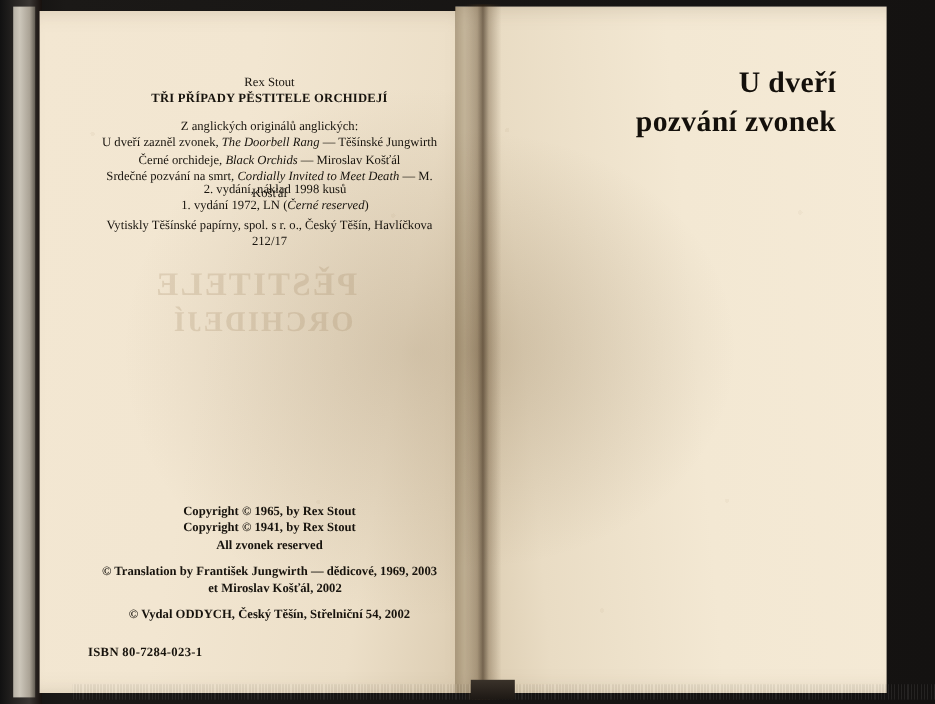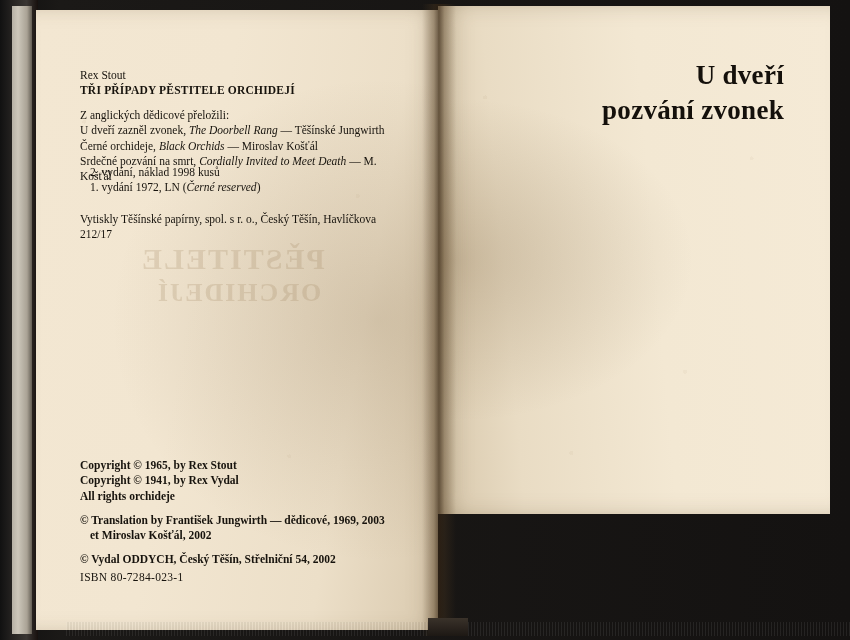--- a/index.html
+++ b/index.html
@@ -58,22 +58,22 @@
     left: 6px; top: 6px;
     width: 402px; height: 620px;
     background:
       radial-gradient(ellipse at 85% 50%, rgba(120,95,60,0.22) 0%, rgba(120,95,60,0) 55%),
       linear-gradient(100deg, #f3e7d2 0%, #f2e6d1 40%, #ecdfc8 75%, #d9c9ae 100%);
     box-shadow: inset -14px 0 26px -12px rgba(90,70,40,0.55);
   }
   
   .page-right {
     position: absolute;
-    left: 408px; top: 2px;
-    width: 392px; height: 508px;
+    left: 384px; top: 2px;
+    width: 392px; height: 624px;
     background:
       radial-gradient(ellipse at 4% 50%, rgba(120,95,60,0.26) 0%, rgba(120,95,60,0) 45%),
       linear-gradient(265deg, #f5ead6 0%, #f3e8d3 45%, #e9dcc4 80%, #d7c7ab 100%);
     box-shadow: inset 16px 0 28px -12px rgba(90,70,40,0.6);
   }
   
   .gutter {
     position: absolute;
     left: 392px; top: 0;
     width: 34px; height: 632px;
@@ -130,29 +130,29 @@
     line-height: 1.33;
   }
   .lp .small-caps {
     font-variant: small-caps;
     letter-spacing: .2px;
     font-weight: bold;
   }
   .colophon { top: 58px; }
   .credits  { top: 98px; }
   .editions { top: 155px; }
-  .printer  { top: 202px; }
+  .printer  { top: 188px; }
   .copyright{ top: 448px; font-weight: bold; }
   .isbn {
-    top: 560px;
-    font-weight: normal;
+    top: 576px;
+    font-weight: bold;
     font-size: 11.5px;
     letter-spacing: .3px;
   }
-  .lp p { margin: 0 0 0 0; }
+  .lp p { margin: 0 0 0 0; text-align: center; }
   .lp .indent { padding-left: 10px; }
   .lp .blk { margin-bottom: 9px; }
   em { font-style: italic; }
 
   
   .title {
     position: absolute;
     right: 46px;
     top: 52px;
     text-align: right;
@@ -192,21 +192,21 @@
 
       <div class="ghost ghost-1">PĚSTITELE</div>
       <div class="ghost ghost-2">ORCHIDEJÍ</div>
 
       <div class="lp colophon">
         <p>Rex Stout</p>
         <p class="small-caps">TŘI PŘÍPADY PĚSTITELE ORCHIDEJÍ</p>
       </div>
 
       <div class="lp credits">
-        <p>Z anglických dědicové přeložili:</p>
+        <p>Z anglických originálů anglických:</p>
         <p>
           <span>U dveří zazněl zvonek, </span><em>The Doorbell Rang</em><span> — Těšínské Jungwirth</span>
         </p>
         <p>
           <span>Černé orchideje, </span><em>Black Orchids</em><span> — Miroslav Košťál</span>
         </p>
         <p>
           <span>Srdečné pozvání na smrt, </span><em>Cordially Invited to Meet Death</em><span> — M. Košťál</span>
         </p>
       </div>
@@ -218,22 +218,22 @@
         </p>
       </div>
 
       <div class="lp printer">
         <p>Vytiskly Těšínské papírny, spol. s r. o., Český Těšín, Havlíčkova 212/17</p>
       </div>
 
       <div class="lp copyright">
         <div class="blk">
           <p>Copyright © 1965, by Rex Stout</p>
-          <p>Copyright © 1941, by Rex Vydal</p>
-          <p>All rights orchideje</p>
+          <p>Copyright © 1941, by Rex Stout</p>
+          <p>All zvonek reserved</p>
         </div>
         <div class="blk">
           <p>© Translation by František Jungwirth — dědicové, 1969, 2003</p>
           <p class="indent">et Miroslav Košťál, 2002</p>
         </div>
         <div>
           <p>© Vydal ODDYCH, Český Těšín, Střelniční 54, 2002</p>
         </div>
       </div>
 

